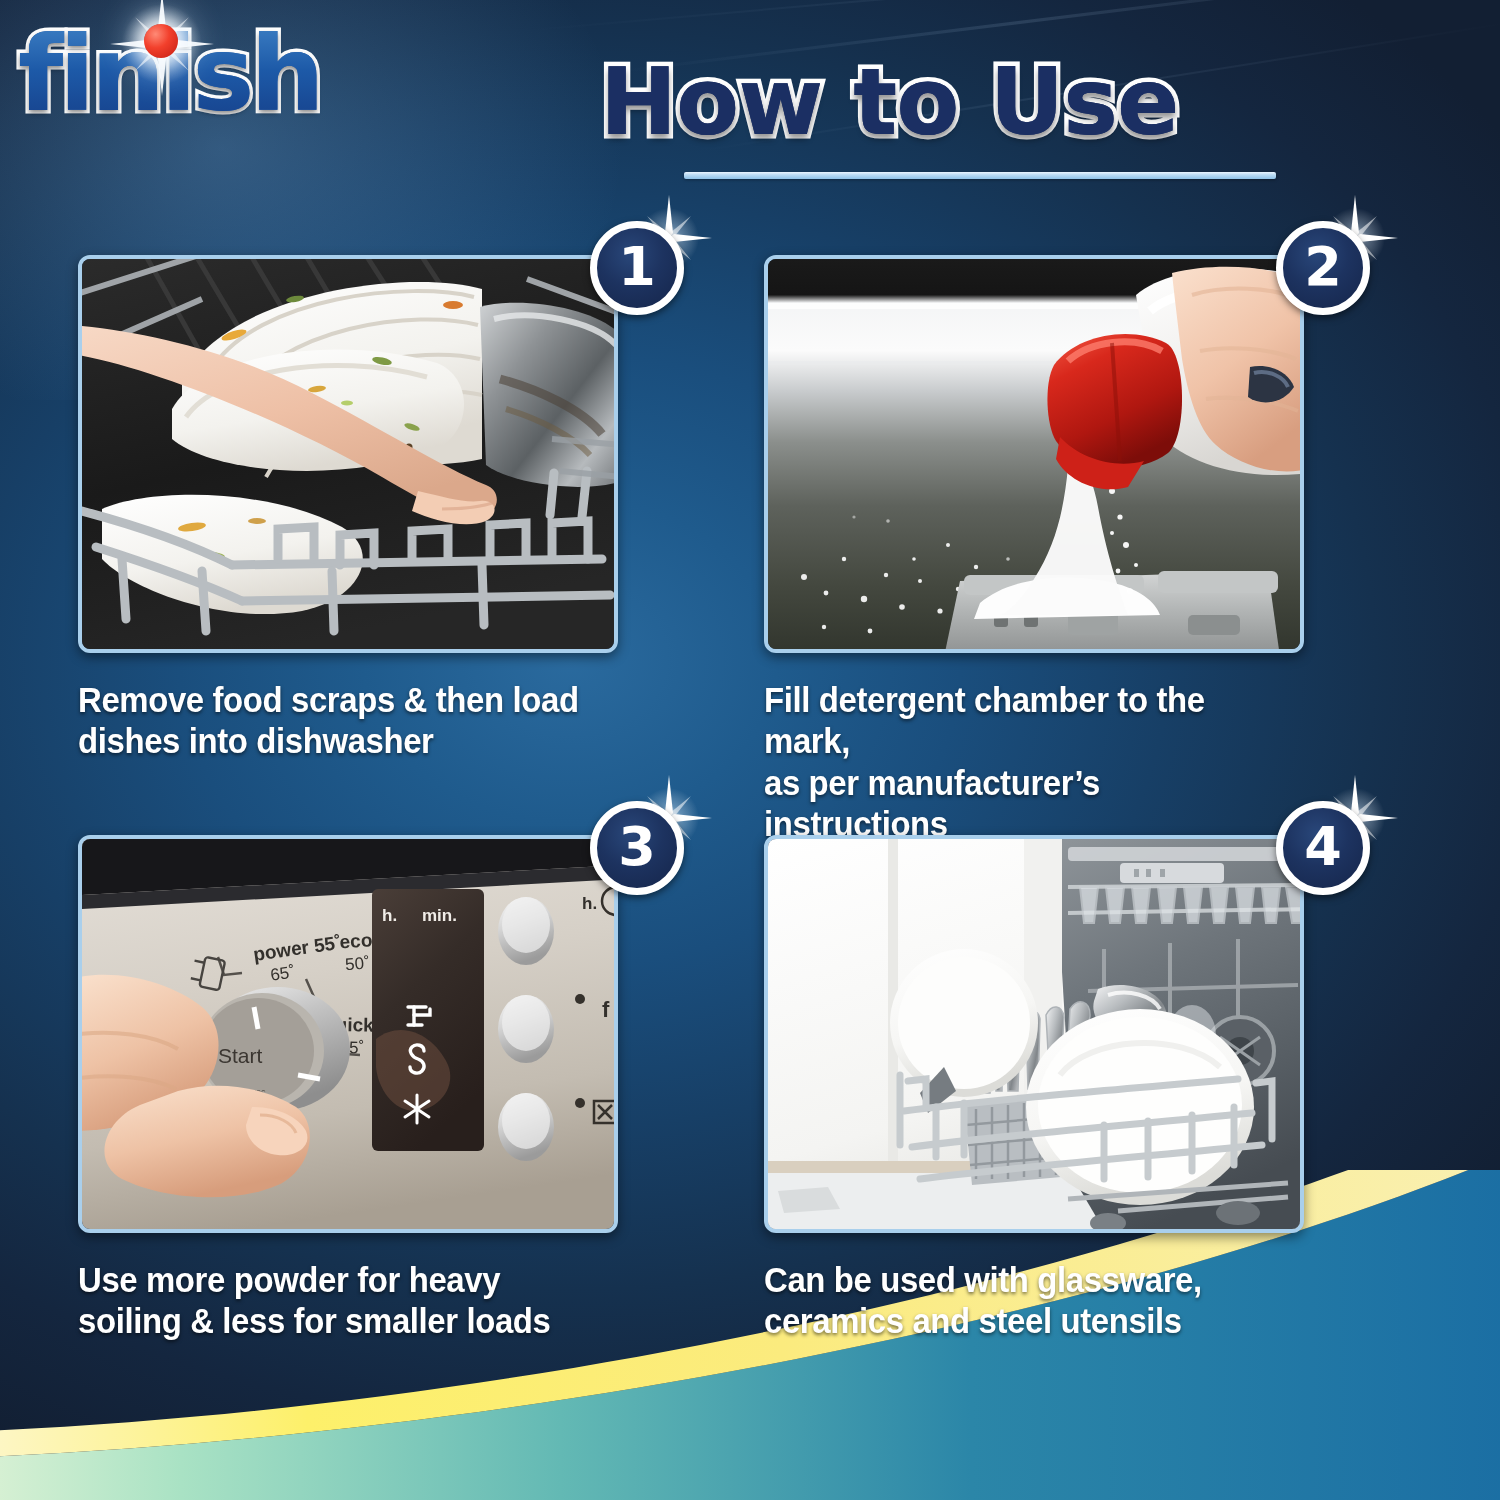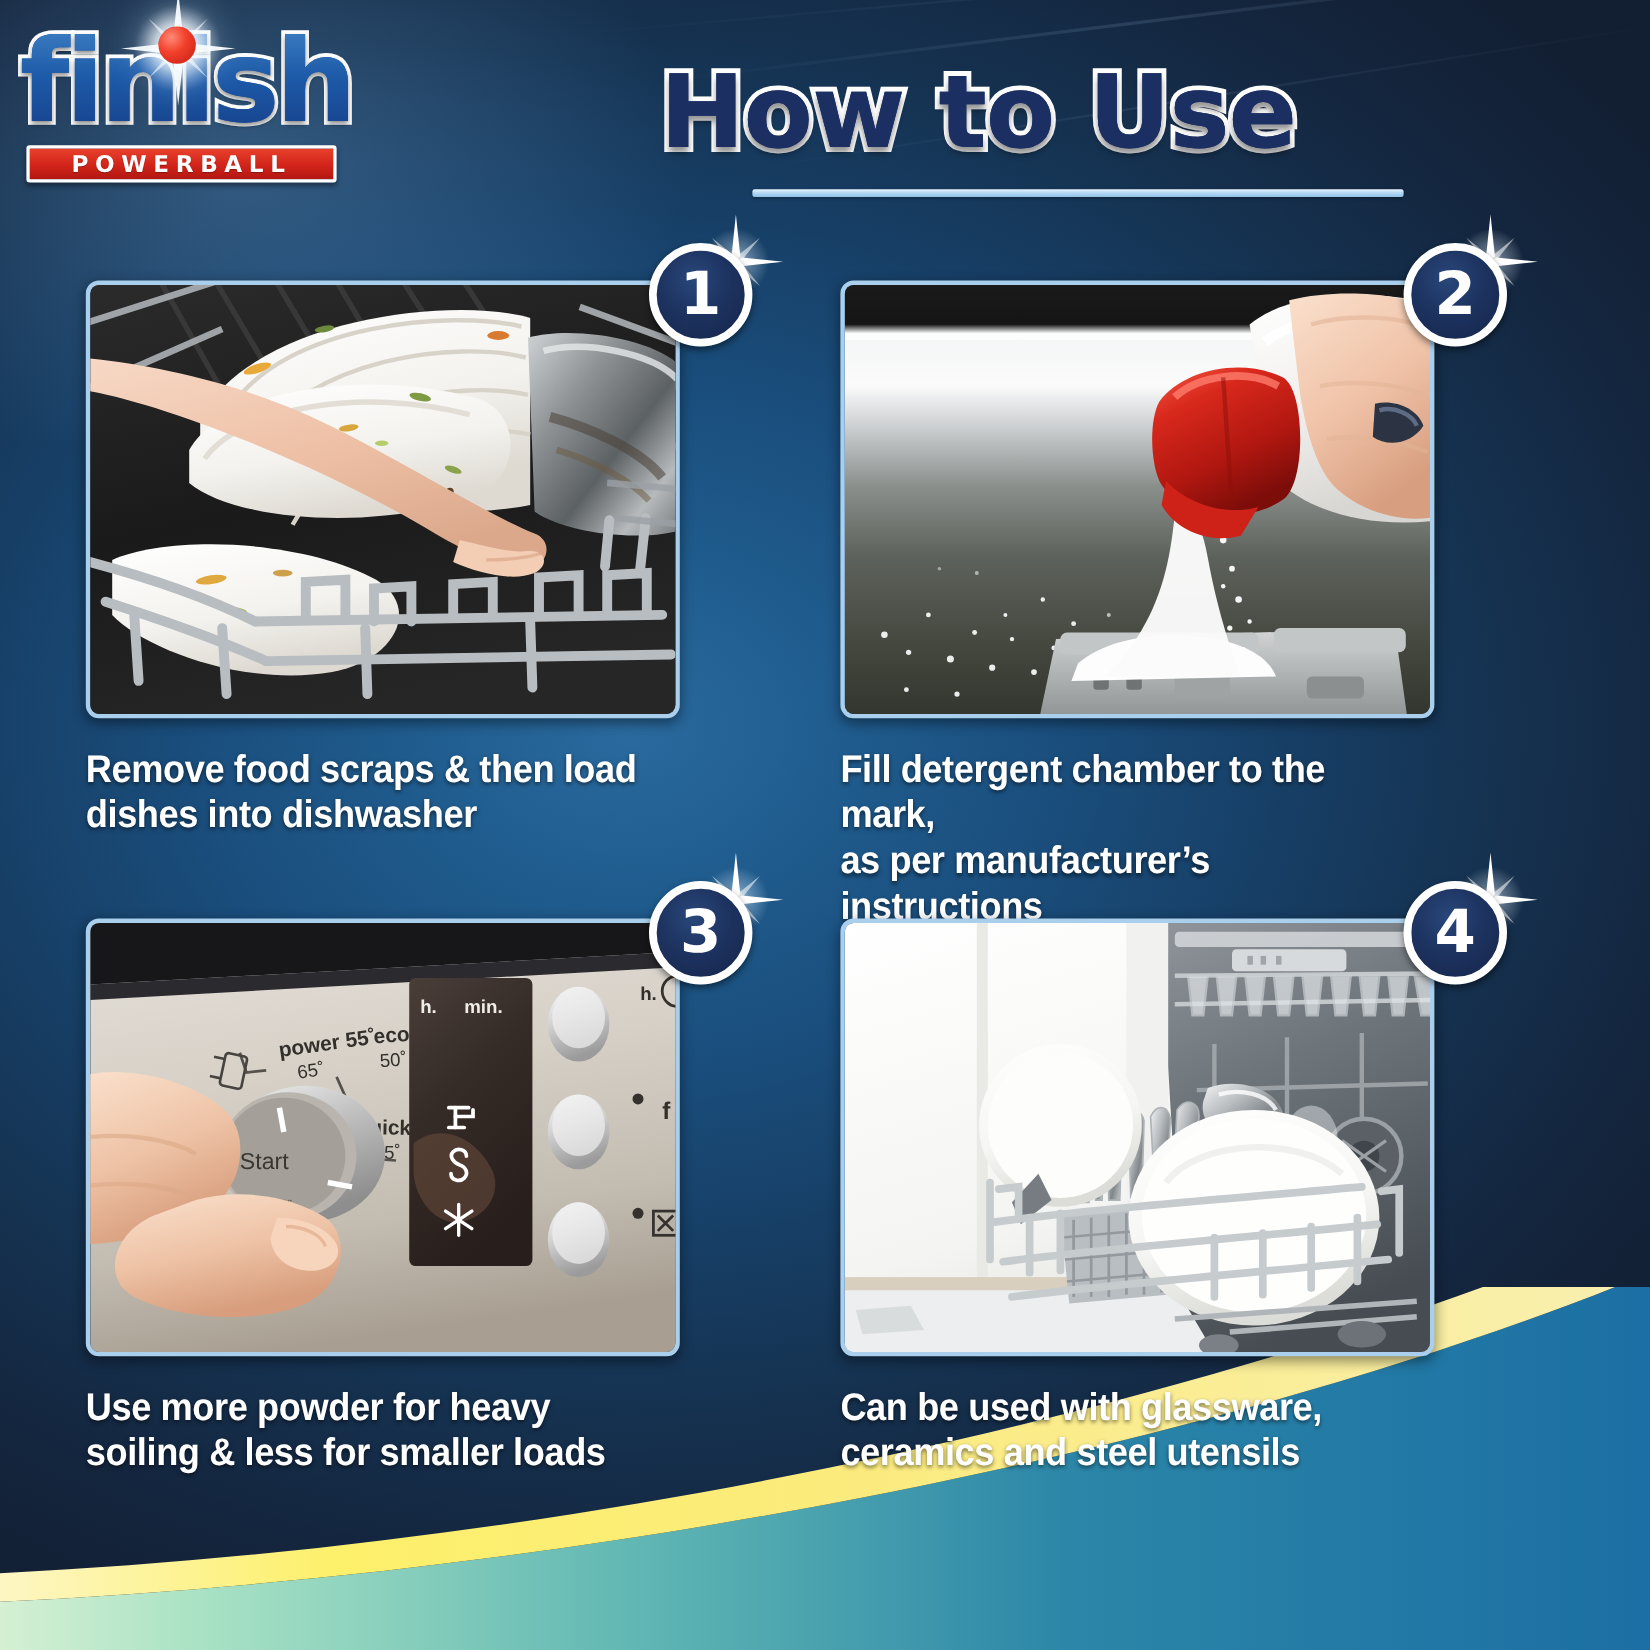--- a/index.html
+++ b/index.html
@@ -255,23 +255,20 @@
         </g>
         <g fill="#ffffff" opacity=".6" transform="rotate(45 52 52)">
           <path d="M52 14 L55 48 L52 52 L49 48 Z"></path>
           <path d="M52 90 L55 56 L52 52 L49 56 Z"></path>
           <path d="M14 52 L48 55 L52 52 L48 49 Z"></path>
           <path d="M90 52 L56 55 L52 52 L56 49 Z"></path>
         </g>
       </svg>
     </div>
     <div class="logo-ball"></div>
-    <div class="logo-banner">
-      <span>POWERBALL</span>
-    </div>
   </div>
 
   <div class="title-block">
     <div style="position:relative;">
       <div class="title">How to Use</div>
       <div class="title-fill">How to Use</div>
     </div>
     <div class="title-rule"></div>
   </div>
 

